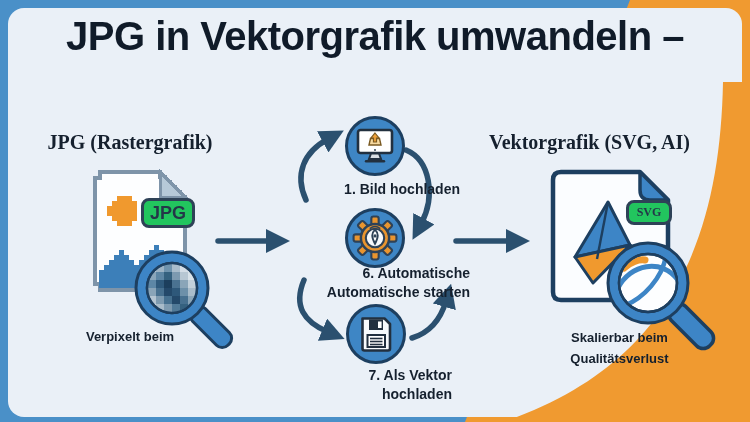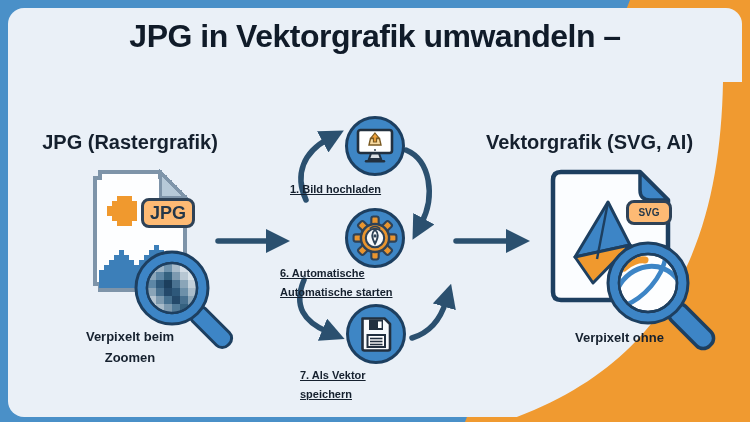--- a/index.html
+++ b/index.html
@@ -14,46 +14,46 @@
   }
   .panel{
     position:absolute;left:8px;top:8px;right:8px;bottom:5px;
     background:var(--panel-bg,#eaf0f7);border-radius:16px;
   }
   .band-svg{position:absolute;left:0;top:0;z-index:2;}
   .arrows-svg{position:absolute;left:0;top:0;z-index:3;}
   .content{position:absolute;inset:0;z-index:4;}
   .title{
     position:absolute;left:0;top:19px;width:100%;text-align:center;
-    font-size:32px;line-height:35px;font-weight:800;color:#101b29;
+    font-size:40px;line-height:35px;font-weight:800;color:#101b29;
     letter-spacing:-0.5px;
   }
   .col-heading{
-    position:absolute;text-align:center;font-size:20px;font-weight:800;color:#15202e;
+    position:absolute;text-align:center;font-size:20px;font-weight:800;color:#15202e;font-family:Liberation Serif, serif;
   }
   .caption{
     position:absolute;text-align:center;font-size:13px;line-height:21px;
     font-weight:800;color:#15202e;
   }
   .step-label{
-    position:absolute;text-align:left;font-size:11px;line-height:19px;
-    font-weight:800;color:#15202e;text-decoration:underline;
+    position:absolute;text-align:right;font-size:14px;line-height:19px;
+    font-weight:800;color:#15202e;
   }
   .circle{
     position:absolute;width:60px;height:60px;border-radius:50%;
     background:var(--circle-blue,#3e86c5);border:3px solid #1d3f60;
     box-sizing:border-box;display:flex;align-items:center;justify-content:center;
   }
   .badge{
     position:absolute;display:flex;align-items:center;justify-content:center;
-    background:#fdba74;border:3px solid #2e4257;border-radius:8px;
+    background:#22c55e;border:3px solid #2e4257;border-radius:8px;
     font-weight:800;color:#243749;box-sizing:border-box;z-index:5;
   }
   .badge.jpg{left:141px;top:198px;width:54px;height:30px;font-size:18px;}
-  .badge.svg{left:626px;top:200px;width:46px;height:25px;font-size:10px;}
+  .badge.svg{left:626px;top:200px;width:46px;height:25px;font-size:12px;font-family:Liberation Serif, serif;}
   .side-icon{position:absolute;z-index:4;}
   span.ln{display:block;}
 </style>
 </head>
 <body style="--frame-blue: #4a90c8; --accent-orange: #f09a30; --panel-bg: #eaf0f7; --circle-blue: #3e86c5;">
 
 <div class="bg-orange"></div>
 <div class="panel"></div>
 
 <svg class="band-svg" width="750" height="422" viewBox="0 0 750 422">
@@ -149,21 +149,20 @@
           <rect x="133" y="138" width="8" height="8" fill="#6f93ad"></rect>
       </g>
       <circle cx="117" cy="122" r="25" fill="none" stroke="#1d3f60" stroke-width="2.5"></circle>
     </g>
   </svg>
 
   <div class="badge jpg">JPG</div>
 
   <div class="caption" style="left:35px;top:326px;width:190px;">
     <span class="ln">Verpixelt beim</span>
-    <span class="ln">Zoomen</span>
   </div>
 
   <div class="circle" style="left:345px;top:116px;">
     <svg width="38" height="36" viewBox="0 0 38 36">
       <rect x="2" y="2" width="34" height="23" rx="2.5" fill="#ffffff" stroke="#22303f" stroke-width="2.6"></rect>
       <path d="M13,17 L14.5,10.5 H23.5 L25,17 Z" fill="#f6d9a0" stroke="#7a5a22" stroke-width="1.4"></path>
       <path d="M19,5 L23,10 H20.5 V14 H17.5 V10 H15 Z" fill="#f0a23a" stroke="#7a5a22" stroke-width="1.2"></path>
       <circle cx="19" cy="22" r="0.9" fill="#22303f"></circle>
       <path d="M15,25.5 H23 L25,31 H13 Z" fill="#d9dee3" stroke="#22303f" stroke-width="2"></path>
       <line x1="10" y1="33.2" x2="28" y2="33.2" stroke="#22303f" stroke-width="2.4" stroke-linecap="round"></line>
@@ -219,21 +218,21 @@
       <rect x="10.5" y="3.5" width="14" height="10.5" fill="#22303f"></rect>
       <rect x="19.5" y="5.5" width="3.6" height="6.5" fill="#ffffff"></rect>
       <rect x="9" y="19" width="17.5" height="12" fill="#ffffff" stroke="#22303f" stroke-width="2"></rect>
       <line x1="11.5" y1="22.5" x2="24" y2="22.5" stroke="#22303f" stroke-width="1.6"></line>
       <line x1="11.5" y1="25.5" x2="24" y2="25.5" stroke="#22303f" stroke-width="1.6"></line>
       <line x1="11.5" y1="28.5" x2="24" y2="28.5" stroke="#22303f" stroke-width="1.6"></line>
     </svg>
   </div>
   <div class="step-label" style="left:300px;top:366px;width:152px;">
     <span class="ln">7. Als Vektor</span>
-    <span class="ln">speichern</span>
+    <span class="ln">hochladen</span>
   </div>
 
   <div class="col-heading" style="left:472px;top:131px;width:235px;">Vektorgrafik (SVG, AI)</div>
 
   <svg class="side-icon" style="left:512px;top:166px;" width="215" height="220" viewBox="0 0 215 220">
 
     <path d="M49,6 H128 L156,34 V126 Q156,134 148,134 H49 Q41,134 41,126 V14 Q41,6 49,6 Z" fill="#fbfdff" stroke="#1d3f60" stroke-width="4.5" stroke-linejoin="round"></path>
     <path d="M128,6 V24 Q128,34 138,34 H156 Z" fill="#3d85c6" stroke="#1d3f60" stroke-width="3.5" stroke-linejoin="round"></path>
 
     <g stroke="#1d3f60" stroke-width="3" stroke-linejoin="round">
@@ -258,16 +257,17 @@
         <path d="M112,140 C132,132 150,112 154,90" stroke="#3d85c6" stroke-width="4.5"></path>
         <path d="M112,102 C118,96 127,93 133,94" stroke="#f0992e" stroke-width="7" stroke-linecap="round"></path>
       </g>
       <circle cx="136" cy="117" r="29" fill="none" stroke="#1d3f60" stroke-width="2.5"></circle>
     </g>
   </svg>
 
   <div class="badge svg">SVG</div>
 
   <div class="caption" style="left:522px;top:327px;width:195px;">
-    <span class="ln">Verpixelt ohne</span>
+    <span class="ln">Skalierbar beim</span>
+    <span class="ln">Qualitätsverlust</span>
   </div>
 
 </div>
 
 </body></html>

